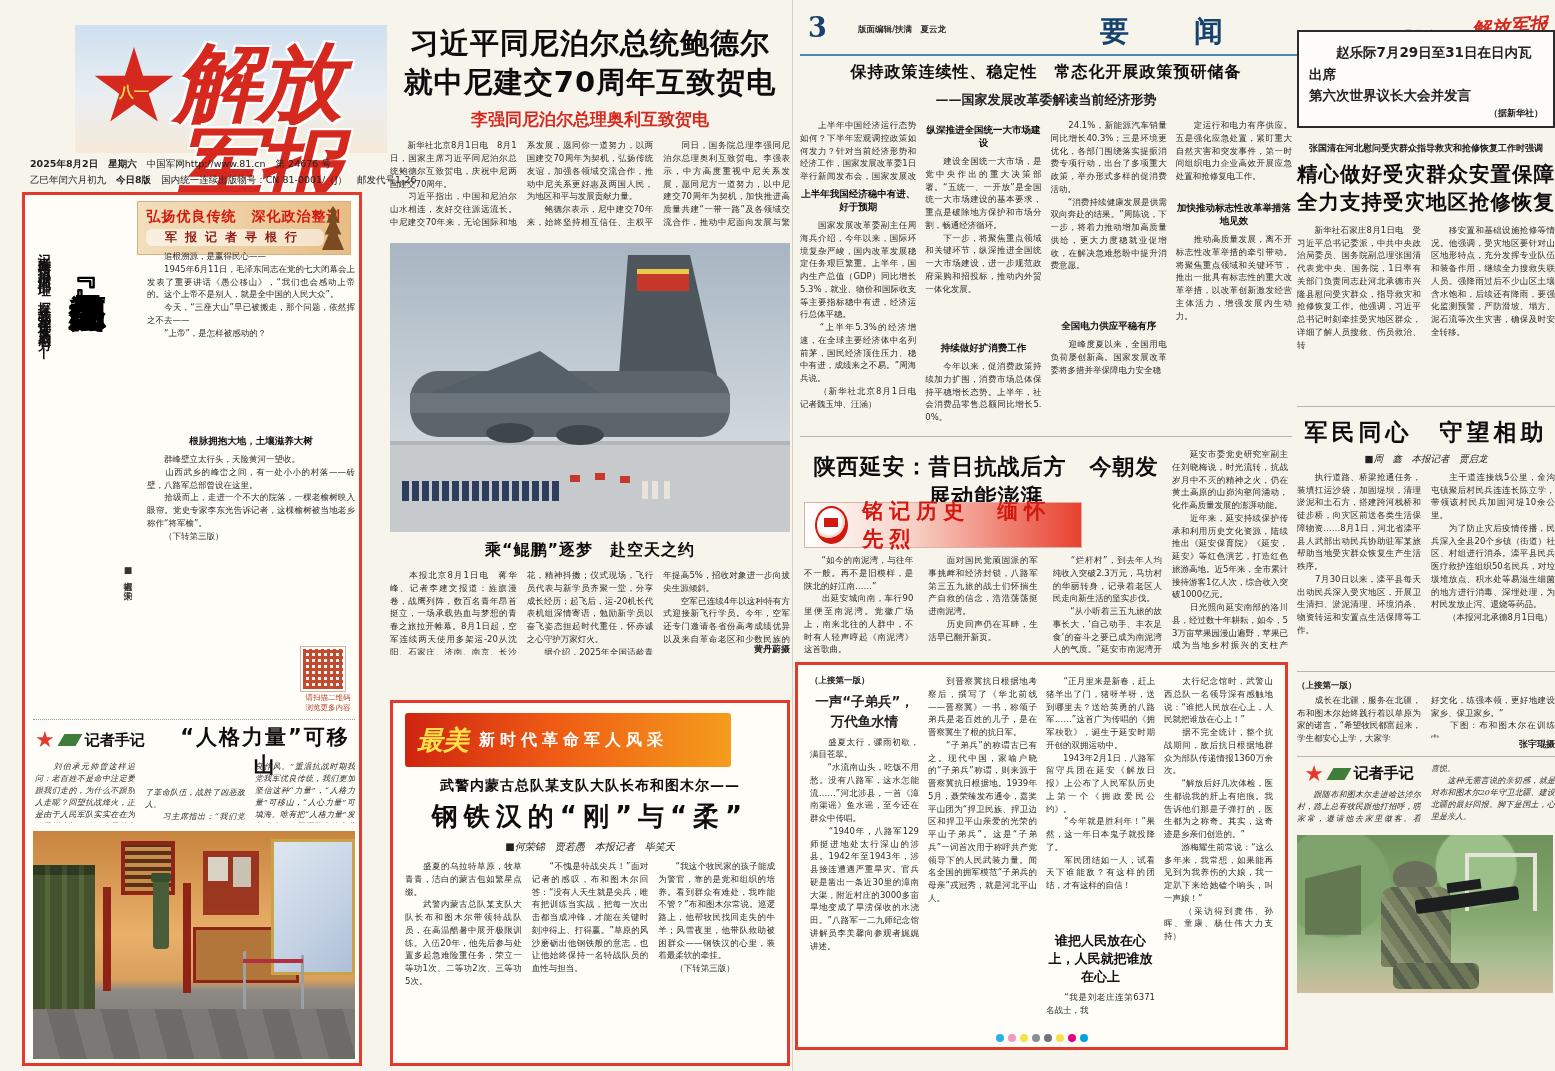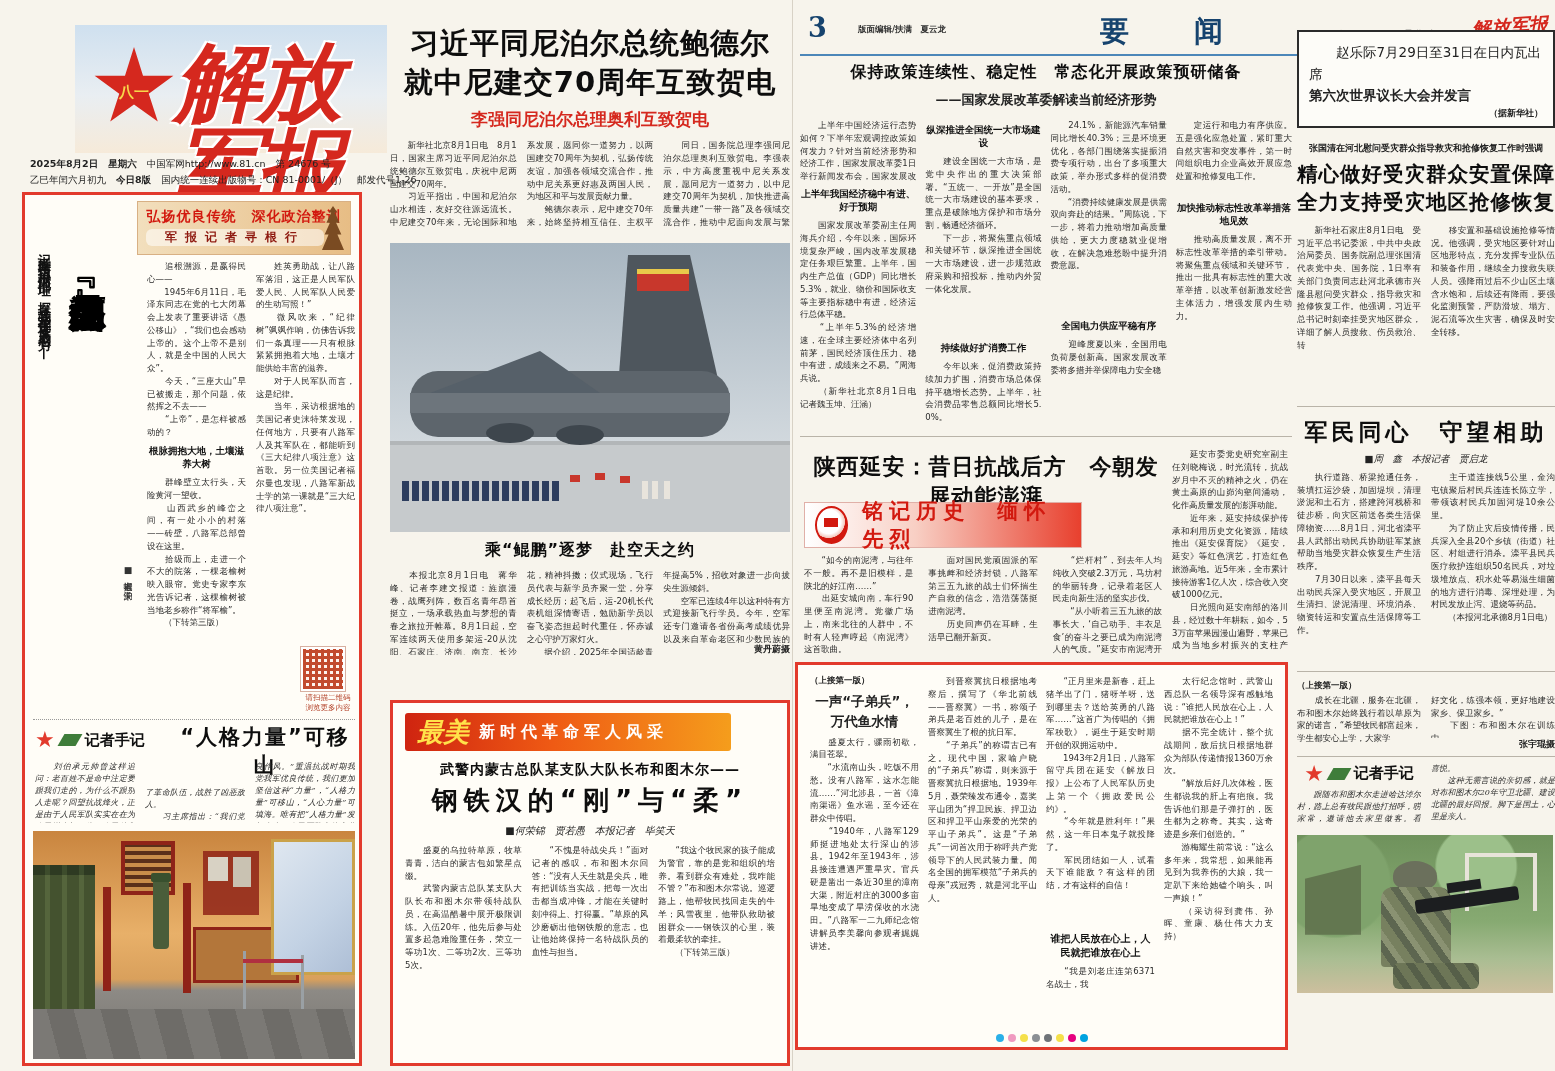--- a/index.html
+++ b/index.html
@@ -150,21 +150,21 @@
       <div>
         <div class="jt" style="height:74px;">年提高5%，招收对象进一步向拔尖生源倾斜。
 　　空军已连续4年以这种特有方式迎接新飞行学员。今年，空军还专门邀请各省份高考成绩优异以及来自革命老区和少数民族的学员家长代表，共同乘坐运-20飞机奔赴逐梦蓝天的第一站。
 　　上图：8月1日，2025年新录取飞行学员在长沙登机点列队登机，飞赴空军航空大学报到。</div>
         <div class="credit">黄丹蔚摄</div>
       </div>
     </div>
   </div>
 
   <div class="abs redbox" style="left:390px;top:700px;width:400px;height:366px;padding:10px 12px;">
-    <div class="zuimei" style="width:300px;height:38px;padding-left:12px;">
+    <div class="zuimei" style="width:300px;height:54px;padding-left:12px;">
       <span class="zm">最美</span>
       <span class="zr">新时代革命军人风采</span>
     </div>
     <div class="bigblack" style="font-size:14px;margin-top:10px;">武警内蒙古总队某支队大队长布和图木尔——</div>
     <div class="bigblack" style="font-size:26px;letter-spacing:6px;margin-top:4px;">钢铁汉的“刚”与“柔”</div>
     <div class="ital" style="text-align:center;font-size:10px;margin:6px 0;">■何荣锦　贾若愚　本报记者　毕笑天</div>
     <div class="colrow" style="height:218px;">
       <div class="jt">　　盛夏的乌拉特草原，牧草青青，洁白的蒙古包如繁星点缀。
 　　武警内蒙古总队某支队大队长布和图木尔带领特战队员，在高温酷暑中展开极限训练。入伍20年，他先后参与处置多起急难险重任务，荣立一等功1次、二等功2次、三等功5次。</div>
       <div class="jt">　　“不愧是特战尖兵！”面对记者的感叹，布和图木尔回答：“没有人天生就是尖兵，唯有把训练当实战，把每一次出击都当成冲锋，才能在关键时刻冲得上、打得赢。”草原的风沙磨砺出他钢铁般的意志，也让他始终保持一名特战队员的血性与担当。</div>
@@ -175,37 +175,33 @@
 
   <div class="abs redbox" style="left:22px;top:192px;width:340px;height:874px;">
     <div class="abs" style="left:112px;top:6px;width:212px;height:52px;background:linear-gradient(90deg,#f2dfbd,#e7bd85);border:1px solid #d8b084;">
       <div class="abs pagoda" style="right:6px;top:4px;"></div>
       <div style="color:#d2190f;font-weight:900;font-size:14px;text-align:center;margin-top:6px;letter-spacing:1px;">弘扬优良传统　深化政治整训</div>
       <div style="color:#8f1a10;font-weight:bold;font-size:12px;text-align:center;letter-spacing:8px;background:rgba(255,255,255,.55);margin:3px 26px 0 8px;border-radius:6px;">军报记者寻根行</div>
     </div>
     <div class="abs vert" style="left:10px;top:48px;height:600px;font-size:13px;font-weight:bold;letter-spacing:3px;color:#111;">记者踏访抗日根据地旧址，探寻我党我军优良作风感召力——</div>
     <div class="abs vert" style="left:38px;top:70px;height:600px;font-size:37px;font-weight:900;font-family:'DejaVu Serif',serif;color:#000;">『愚公移山』的伟力源泉</div>
     <div class="abs vert" style="left:96px;top:370px;height:230px;font-size:9px;color:#333;">■本报记者　宋子洵</div>
-    <div class="abs" style="left:122px;top:65px;width:208px;height:452px;">
+    <div class="abs" style="left:122px;top:55px;width:208px;height:452px;">
       <div class="colrow" style="height:452px;">
         <div>
           <div class="jt" style="height:180px;">　　追根溯源，是赢得民心——
 　　1945年6月11日，毛泽东同志在党的七大闭幕会上发表了重要讲话《愚公移山》，“我们也会感动上帝的。这个上帝不是别人，就是全中国的人民大众”。
 　　今天，“三座大山”早已被搬走，那个问题，依然挥之不去——
 　　“上帝”，是怎样被感动的？</div>
           <div class="hsub">根脉拥抱大地，土壤滋养大树</div>
           <div class="jt" style="height:230px;">　　群峰壁立太行头，天险黄河一望收。
 　　山西武乡的峰峦之间，有一处小小的村落——砖壁，八路军总部曾设在这里。
 　　拾级而上，走进一个不大的院落，一棵老榆树映入眼帘。党史专家李东光告诉记者，这棵榆树被当地老乡称作“将军榆”。
 　　（下转第三版）</div>
         </div>
-        <div class="jt">　　姓英勇助战，让八路军落泪，这正是人民军队爱人民、人民军队人民爱的生动写照！”
-　　微风吹来，“纪律树”飒飒作响，仿佛告诉我们一条真理——只有根脉紧紧拥抱着大地，土壤才能供给丰富的滋养。
-　　对于人民军队而言，这是纪律。
-　　当年，采访根据地的美国记者史沫特莱发现，任何地方，只要有八路军人及其军队在，都能听到《三大纪律八项注意》这首歌。另一位美国记者福尔曼也发现，八路军新战士学的第一课就是“三大纪律八项注意”。</div>
       </div>
     </div>
     <div class="abs" style="left:276px;top:452px;width:54px;">
       <div class="qr"></div>
       <div style="font-size:7.5px;color:#b03a20;margin-top:2px;text-align:center;">请扫描二维码 浏览更多内容</div>
     </div>
     <div class="abs" style="left:8px;top:524px;width:322px;border-top:1px dotted #999;"></div>
     <div class="abs badge" style="left:10px;top:534px;">
       <span class="bstar">★</span>
       <span class="bslash"></span>
@@ -315,36 +311,36 @@
 　　“水流南山头，吃饭不用愁。没有八路军，这水怎能流……”河北涉县，一首《漳南渠谣》鱼水谣，至今还在群众中传唱。
 　　“1940年，八路军129师挺进地处太行深山的涉县。1942年至1943年，涉县接连遭遇严重旱灾。官兵硬是凿出一条近30里的漳南大渠，附近村庄的3000多亩旱地变成了旱涝保收的水浇田。”八路军一二九师纪念馆讲解员李美馨向参观者娓娓讲述。</div>
       </div>
       <div class="jt">　　到晋察冀抗日根据地考察后，撰写了《华北前线——晋察冀》一书，称颂子弟兵是老百姓的儿子，是在晋察冀生了根的抗日军。
 　　“子弟兵”的称谓古已有之。现代中国，家喻户晓的“子弟兵”称谓，则来源于晋察冀抗日根据地。1939年5月，聂荣臻发布通令，嘉奖平山团为“捍卫民族、捍卫边区和捍卫平山亲爱的光荣的平山子弟兵”。这是“子弟兵”一词首次用于称呼共产党领导下的人民武装力量。闻名全国的拥军模范“子弟兵的母亲”戎冠秀，就是河北平山人。</div>
       <div>
         <div class="jt" style="height:252px;">　　“正月里来是新春，赶上猪羊出了门，猪呀羊呀，送到哪里去？送给英勇的八路军……”这首广为传唱的《拥军秧歌》，诞生于延安时期开创的双拥运动中。
 　　1943年2月1日，八路军留守兵团在延安《解放日报》上公布了人民军队历史上第一个《拥政爱民公约》。
 　　“今年就是胜利年！”果然，这一年日本鬼子就投降了。
 　　军民团结如一人，试看天下谁能敌？有这样的团结，才有这样的自信！</div>
-        <div class="hsub" style="font-size:10px;text-align:center;">谁把人民放在心上，人民就把谁放在心上</div>
+        <div class="hsub" style="font-size:13px;text-align:center;">谁把人民放在心上，人民就把谁放在心上</div>
         <div class="jt" style="height:40px;">　　“我是刘老庄连第6371名战士，我</div>
       </div>
       <div class="jt">　　太行纪念馆时，武警山西总队一名领导深有感触地说：“谁把人民放在心上，人民就把谁放在心上！”
 　　据不完全统计，整个抗战期间，敌后抗日根据地群众为部队传递情报1360万余次。
 　　“解放后好几次体检，医生都说我的肝上有疤痕。我告诉他们那是子弹打的，医生都为之称奇。其实，这奇迹是乡亲们创造的。”
 　　游梅耀生前常说：“这么多年来，我常想，如果能再见到为我养伤的大娘，我一定趴下来给她磕个响头，叫一声娘！”
 　　（采访得到龚伟、孙晖、童康、杨仕伟大力支持）</div>
     </div>
     <div style="text-align:center;"><span class="dot" style="background: rgb(42, 176, 232);"></span><span class="dot" style="background: rgb(240, 154, 192);"></span><span class="dot" style="background: rgb(245, 224, 74);"></span><span class="dot" style="background: rgb(139, 143, 148);"></span><span class="dot" style="background: rgb(111, 115, 120);"></span><span class="dot" style="background: rgb(245, 224, 74);"></span><span class="dot" style="background: rgb(230, 0, 126);"></span><span class="dot" style="background: rgb(0, 163, 224);"></span></div>
   </div>
 
   <div class="abs" style="left:502px;top:30px;width:258px;">
 
     <div class="boxline" style="padding:10px 10px 6px;">
-      <div style="font-weight:400;font-size:13.5px;line-height:1.6;text-indent:2em;">赵乐际7月29日至31日在日内瓦出席</div>
+      <div style="font-weight:700;font-size:13.5px;line-height:1.6;text-indent:2em;">赵乐际7月29日至31日在日内瓦出席</div>
       <div style="font-weight:900;font-size:13.5px;line-height:1.6;">第六次世界议长大会并发言</div>
       <div class="credit">（据新华社）</div>
     </div>
 
     <div style="margin-top:14px;">
       <div style="font-size:9px;font-weight:bold;color:#222;text-align:center;">张国清在河北慰问受灾群众指导救灾和抢修恢复工作时强调</div>
       <div class="bigblack" style="font-size:20.5px;margin-top:5px;">精心做好受灾群众安置保障</div>
       <div class="bigblack" style="font-size:20.5px;">全力支持受灾地区抢修恢复</div>
       <div class="colrow" style="margin-top:8px;height:172px;">
         <div class="jt">　　新华社石家庄8月1日电　受习近平总书记委派，中共中央政治局委员、国务院副总理张国清代表党中央、国务院，1日率有关部门负责同志赴河北承德市兴隆县慰问受灾群众，指导救灾和抢修恢复工作。他强调，习近平总书记时刻牵挂受灾地区群众，详细了解人员搜救、伤员救治、转</div>

